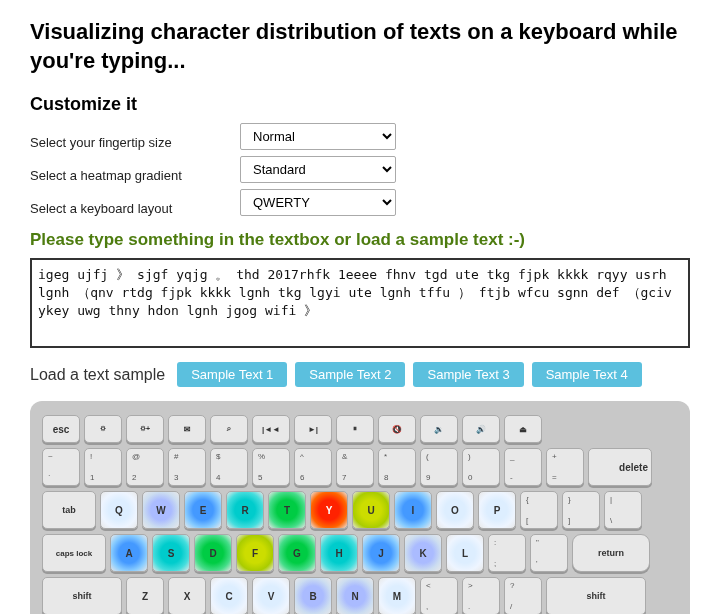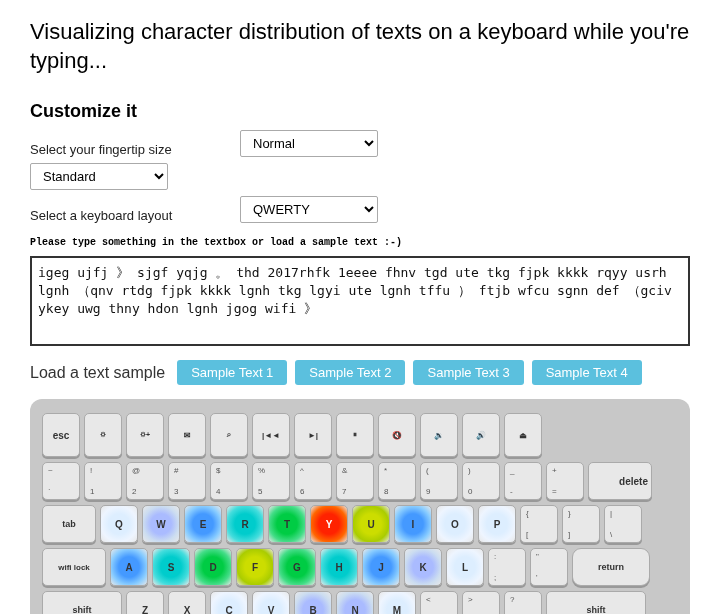--- a/index.html
+++ b/index.html
@@ -10,23 +10,23 @@
       min-height: 614px;
       overflow-x: hidden;
     }
 
     .main-container {
       padding: 18px 30px 10px 30px;
     }
 
     .page-title {
       font-size: 22px;
-      font-weight: normal;
+      font-weight: bold;
       line-height: 1.3;
-      margin-bottom: 26px;
+      margin-bottom: 19px;
       color: #000;
     }
 
     .customize-section {
       margin-bottom: 14px;
     }
 
     .customize-title {
       font-weight: bold;
       font-size: 18px;
@@ -39,35 +39,34 @@
       margin-bottom: 6px;
     }
 
     .customize-label {
       width: 210px;
       font-size: 13px;
       color: #222;
     }
 
     .customize-select {
-      width: 138px;
+      width: 156px;
       padding: 4px 8px;
       font-size: 13px;
       border: 1px solid #aaa;
       border-radius: 2px;
       background: #fff;
       appearance: auto;
     }
 
     .textbox-label {
       font-weight: bold;
-      font-size: 10px;
+      font-size: 17px;
       margin-bottom: 8px;
-      color: #000000;
-      font-family: Liberation Mono, monospace;
+      color: #4d7c0f;
     }
 
     .text-input-area {
       width: 100%;
       height: 90px;
       border: 2px solid #333;
       font-size: 13px;
       font-family: monospace;
       padding: 6px;
       resize: none;
@@ -160,21 +159,21 @@
     }
     .key-space { min-width: 210px; }
     .key-cmd { min-width: 56px; }
     .key-fn { min-width: 32px; height: 38px; }
     .key-tab { min-width: 54px; }
     .key-caps { min-width: 64px; }
     .key-shift { min-width: 80px; }
     .key-shift-r { min-width: 100px; }
     .key-return { min-width: 78px; border-radius: 9px; }
     .key-delete { min-width: 64px; padding-left: 27px; }
-    .key-fn-bar { height: 44px; min-width: 38px; font-size: 8px; }
+    .key-fn-bar { height: 28px; min-width: 38px; font-size: 8px; }
 
     
     .heat-red { background: radial-gradient(circle, #ff2200 40%, #ff6600 70%, #e8e8e8 100%); }
     .heat-yellow-green { background: radial-gradient(circle, #ccdd00 40%, #aacc00 70%, #e8e8e8 100%); }
     .heat-green { background: radial-gradient(circle, #00cc44 40%, #44dd88 70%, #e8e8e8 100%); }
     .heat-cyan { background: radial-gradient(circle, #00cccc 40%, #44dddd 70%, #e8e8e8 100%); }
     .heat-blue-light { background: radial-gradient(circle, #4499ff 40%, #88ccff 70%, #e8e8e8 100%); }
     .heat-blue-pale { background: radial-gradient(circle, #aabbff 40%, #ccddf0 70%, #e8e8e8 100%); }
     .heat-blue-very-pale { background: radial-gradient(circle, #ddeeff 40%, #eef5ff 70%, #e8e8e8 100%); }
   </style>
@@ -191,20 +190,21 @@
     <div class="customize-row">
       <span class="customize-label">Select your fingertip size</span>
       <select class="customize-select">
         <option>Normal</option>
         <option>Small</option>
         <option>Large</option>
       </select>
     </div>
 
     <div class="customize-row">
+      <span class="customize-label">Select a heatmap gradient</span>
       <select class="customize-select">
         <option>Standard</option>
         <option>Rainbow</option>
         <option>Monochrome</option>
       </select>
     </div>
 
     <div class="customize-row">
       <span class="customize-label">Select a keyboard layout</span>
       <select class="customize-select">
@@ -369,21 +369,21 @@
           <span class="bot-char">]</span>
         </div>
       <div class="key">
           <span class="top-char">|</span>
           <span class="bot-char">\</span>
         </div>
     </div>
 
     <div class="keyboard-row">
       <div class="key key-caps">
-          <span class="main-char" style="font-size:8px">wifi lock</span>
+          <span class="main-char" style="font-size:8px">caps lock</span>
         </div>
       <div class="key heat-blue-light">
           <span class="main-char">A</span>
         </div>
       <div class="key heat-cyan">
           <span class="main-char">S</span>
         </div>
       <div class="key heat-green">
           <span class="main-char">D</span>
         </div>

